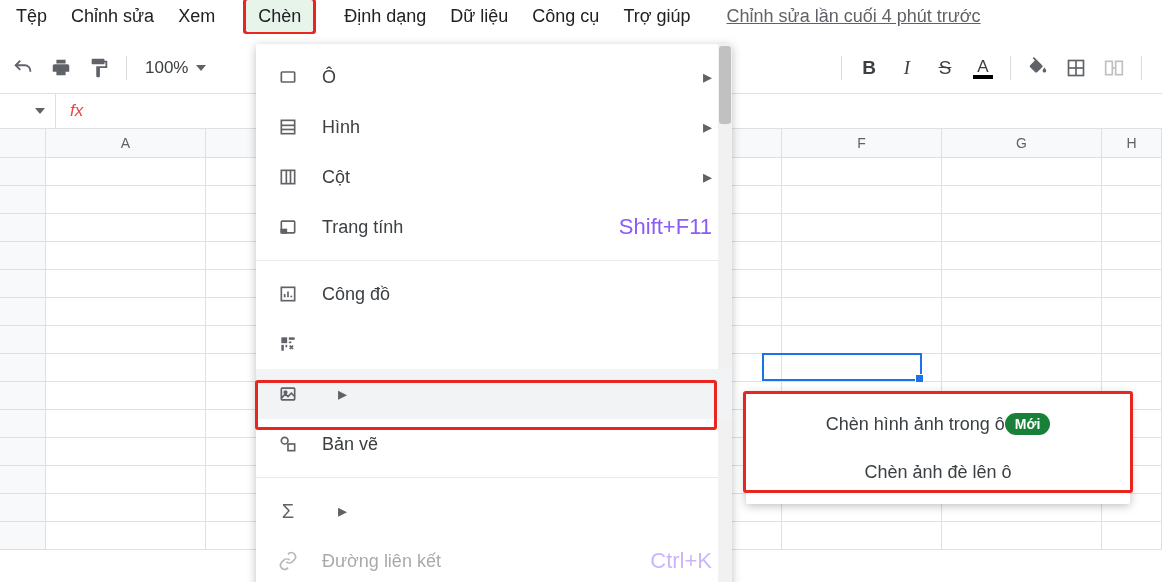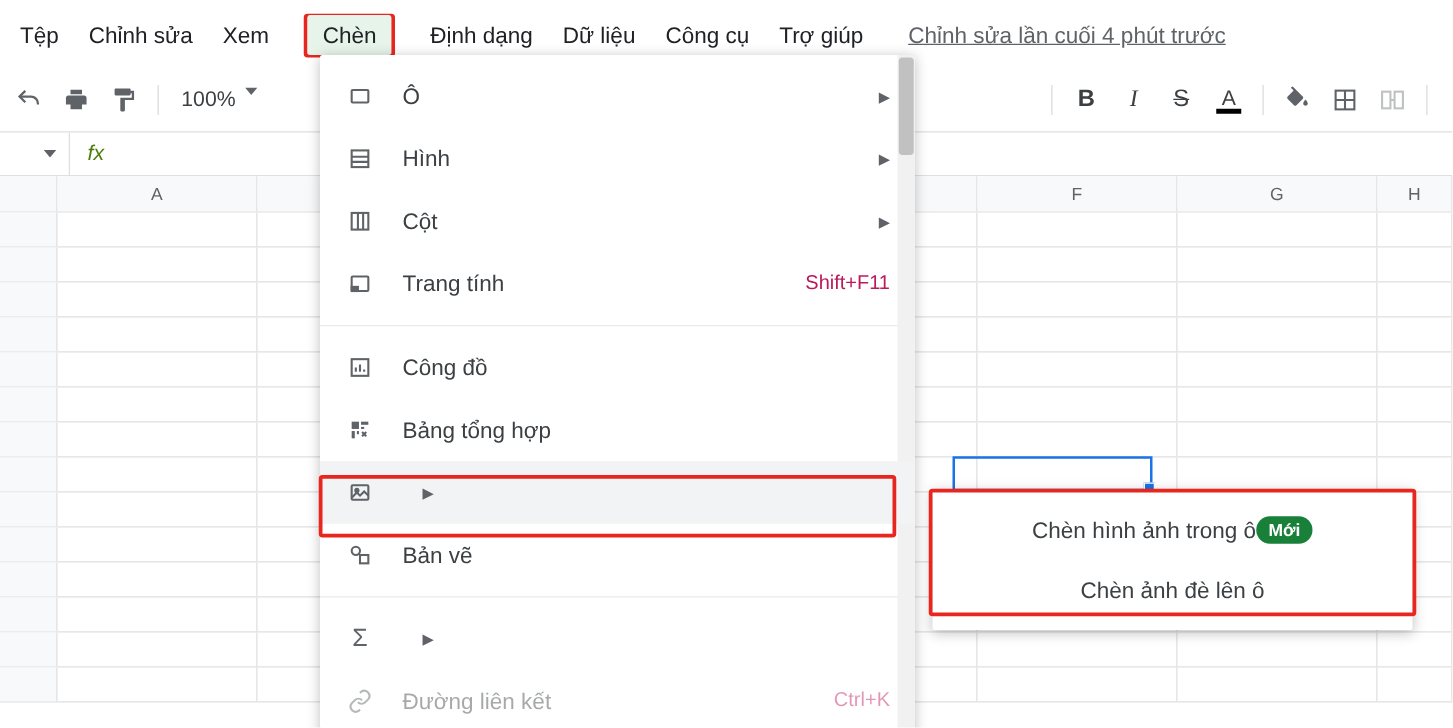--- a/index.html
+++ b/index.html
@@ -1,35 +1,35 @@
 <!DOCTYPE html>
 <html><head>
 <meta charset="utf-8">
 <style>
 * { margin: 0; padding: 0; box-sizing: border-box; font-family: Arial, "Helvetica Neue", sans-serif; }
 body { background: #fff; width: 1162px; height: 582px; overflow: hidden; position: relative; }
 
 
-.menubar { display: flex; align-items: center; gap: 0; padding: 12px 4px 10px 4px; font-size: 18px; color: #202124; }
+.menubar { display: flex; align-items: center; gap: 0; padding: 0 4px 10px 4px; font-size: 18px; color: #202124; }
 .menubar .menu-item { padding: 6px 12px; cursor: pointer; border-radius: 2px; }
 .menubar .menu-item.active { background: #e6f4ea; }
 .menubar .highlight-red { border: 3px solid #e8261f; border-radius: 3px; padding: 4px 0; margin: -4px 16px; }
 .menubar .last-edit { margin-left: 24px; color: #5f6368; text-decoration: underline; font-size: 18px; }
 
 
 .toolbar { display: flex; align-items: center; gap: 4px; padding: 8px 6px; color: #5f6368; }
 .tb-btn { width: 34px; height: 34px; display: flex; align-items: center; justify-content: center; }
 .tb-sep { width: 1px; height: 24px; background: #dadce0; margin: 0 6px; }
-.zoom { display: flex; gap: 8px; font-size: 17px; color: #3c4043; padding: 0 8px; }
+.zoom { display: flex; align-items: center; gap: 8px; font-size: 17px; color: #3c4043; padding: 0 8px; }
 .toolbar-right { display: flex; align-items: center; gap: 4px; margin-left: auto; padding-right: 8px; }
 
 
 .formula-bar { display: flex; align-items: center; border-top: 1px solid #e0e0e0; border-bottom: 1px solid #e0e0e0; height: 36px; }
 .name-box { width: 56px; display: flex; align-items: center; justify-content: flex-end; padding-right: 10px; border-right: 1px solid #e0e0e0; height: 100%; color: #5f6368; }
-.fx-box { padding: 0 14px; color: #4d7c0f; font-style: italic; font-size: 17px; }
+.fx-box { padding: 0 14px; color: #ef4444; font-style: italic; font-size: 17px; }
 
 
 .grid { position: relative; }
 .col-headers { display: flex; background: #fff; border-bottom: 1px solid #e0e0e0; }
 .col-corner { width: 46px; height: 28px; background: #f8f9fa; border-right: 1px solid #e0e0e0; }
 .col-h { width: 160px; height: 28px; display: flex; align-items: center; justify-content: center; font-size: 14px; color: #5f6368; background: #f8f9fa; border-right: 1px solid #e0e0e0; }
 .rows { }
 .row { display: flex; border-bottom: 1px solid #e0e0e0; height: 28px; }
 .row-h { width: 46px; background: #f8f9fa; border-right: 1px solid #e0e0e0; }
 .cell { width: 160px; border-right: 1px solid #e0e0e0; }
@@ -37,21 +37,21 @@
 
 .selected-cell { position: absolute; border: 2px solid #1a73e8; width: 160px; height: 28px; }
 .selected-cell::after { content: ""; position: absolute; right: -4px; bottom: -4px; width: 7px; height: 7px; background: #1a73e8; border: 1px solid #fff; }
 
 
 .dropdown { position: absolute; top: 44px; left: 256px; width: 476px; background: #fff; box-shadow: 0 2px 10px rgba(0,0,0,0.25); border-radius: 2px; padding: 8px 0; z-index: 10; }
 .dd-item { display: flex; align-items: center; height: 50px; padding: 0 20px 0 18px; font-size: 18px; color: #3c4043; cursor: pointer; position: relative; }
 .dd-item:hover, .dd-item.hover { background: #f1f3f4; }
 .dd-ico { width: 28px; display: flex; align-items: center; justify-content: center; margin-right: 20px; color: #5f6368; flex-shrink: 0; }
 .dd-label { flex: 1; }
-.dd-shortcut { color: #be185d; font-size: 16px; }
+.dd-shortcut { color: #8b5cf6; font-size: 22px; }
 .dd-arrow { color: #5f6368; margin-left: 16px; }
 .dd-sep { height: 1px; background: #e8eaed; margin: 8px 0; }
 
 .dd-scroll { position: absolute; right: 0; top: 0; bottom: 0; width: 14px; background: #f1f1f1; }
 .dd-thumb { position: absolute; right: 1px; top: 2px; width: 12px; height: 78px; background: #c1c1c1; border-radius: 3px; }
 
 
 .dd-red-frame { position: absolute; left: 255px; top: 380px; width: 462px; height: 50px; border: 3px solid #e8261f; border-radius: 3px; z-index: 15; pointer-events: none; }
 
 
@@ -383,21 +383,20 @@
     <span class="dd-ico">
         <svg width="20" height="20" viewBox="0 0 24 24" fill="#5f6368">
           <rect x="4" y="4" width="7" height="7"></rect>
           <rect x="13" y="4" width="7" height="3"></rect>
           <rect x="13" y="9" width="3" height="2"></rect>
           <rect x="4" y="13" width="3" height="7"></rect>
           <rect x="9" y="13" width="2" height="3"></rect>
           <path d="M14 14l4 4M18 14l-4 4" stroke="#5f6368" stroke-width="2"></path>
         </svg>
       </span>
-    <span class="dd-label">Bảng tổng hợp</span>
   </div>
   <div class="dd-item hover">
     <span class="dd-ico">
         <svg width="20" height="20" viewBox="0 0 24 24" fill="none" stroke="#5f6368" stroke-width="2">
           <rect x="4" y="5" width="16" height="14" rx="1"></rect>
           <circle cx="9" cy="10" r="1.5" fill="#5f6368"></circle>
           <path d="M4 17l5-5 3 3 4-4 4 4"></path>
         </svg>
       </span>
     <span class="dd-arrow">▸</span>

